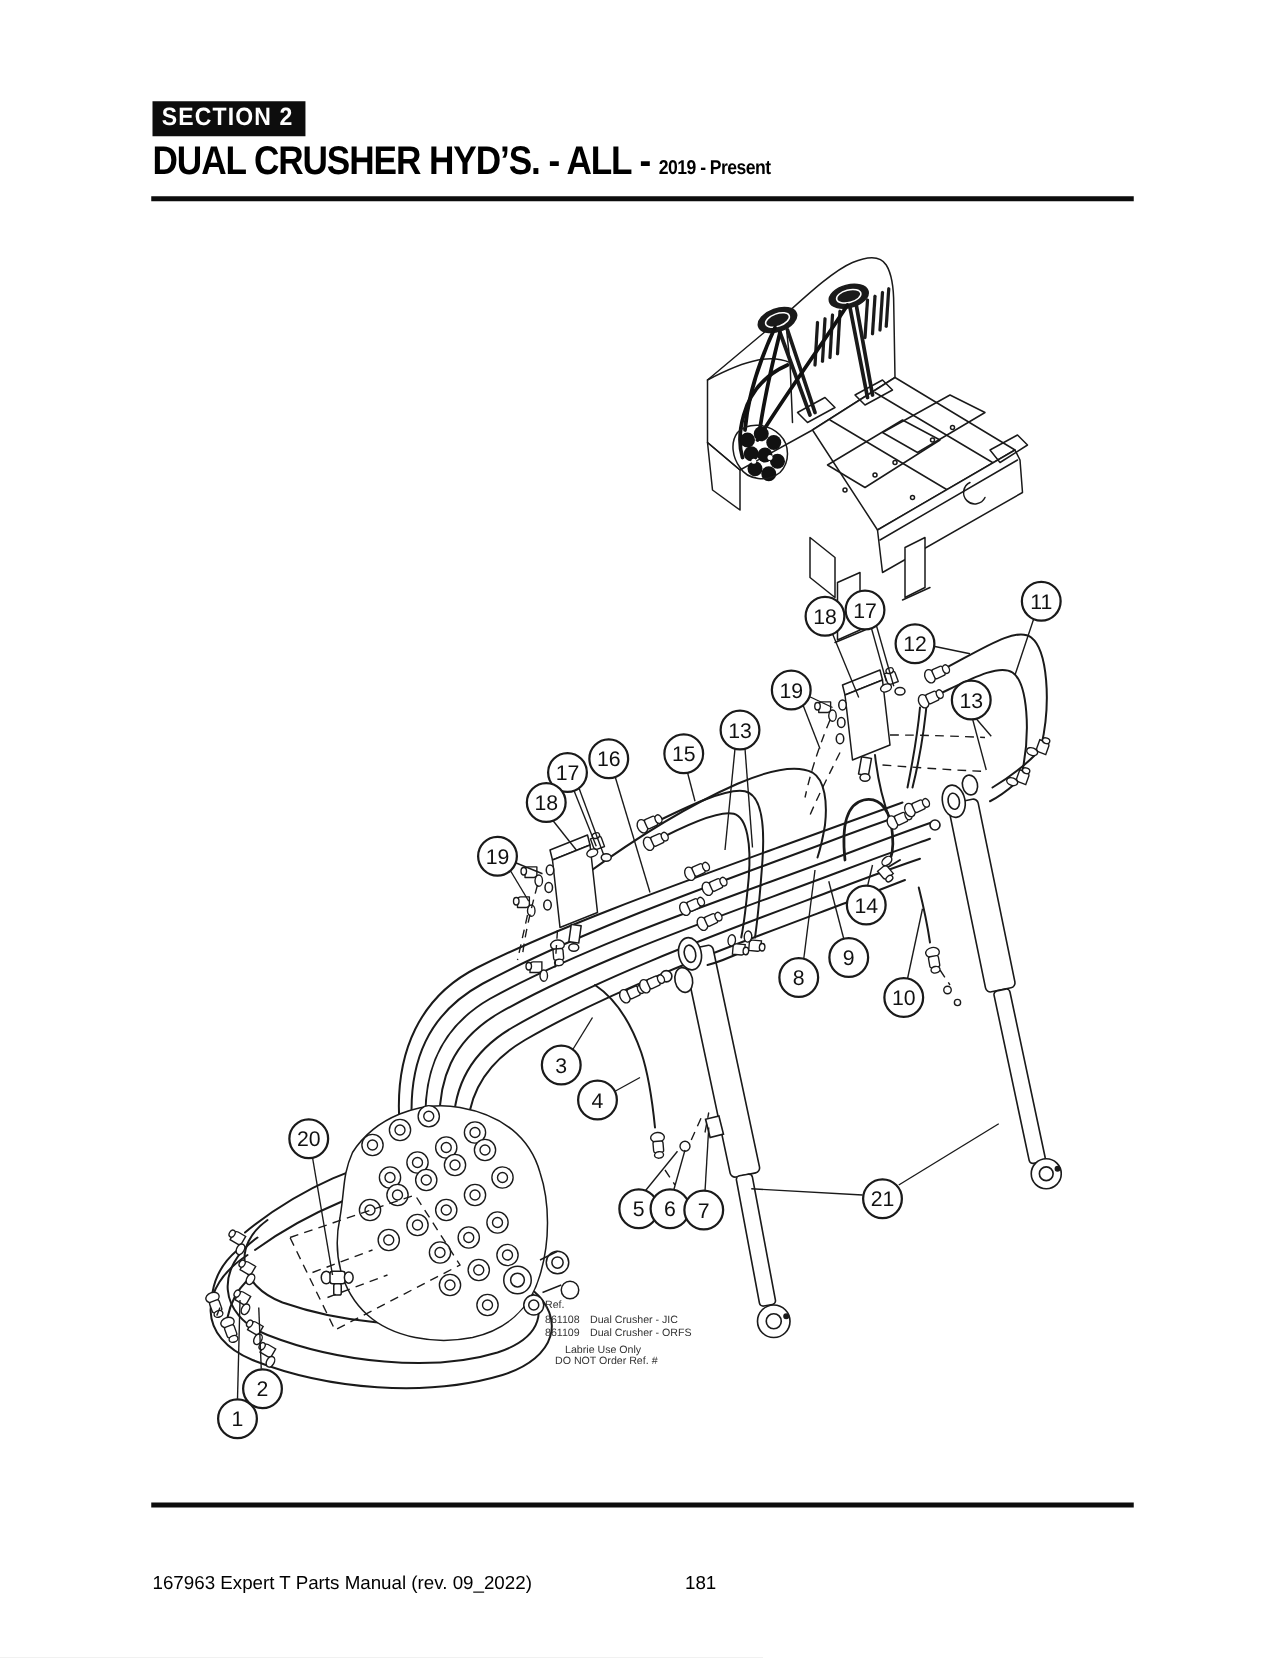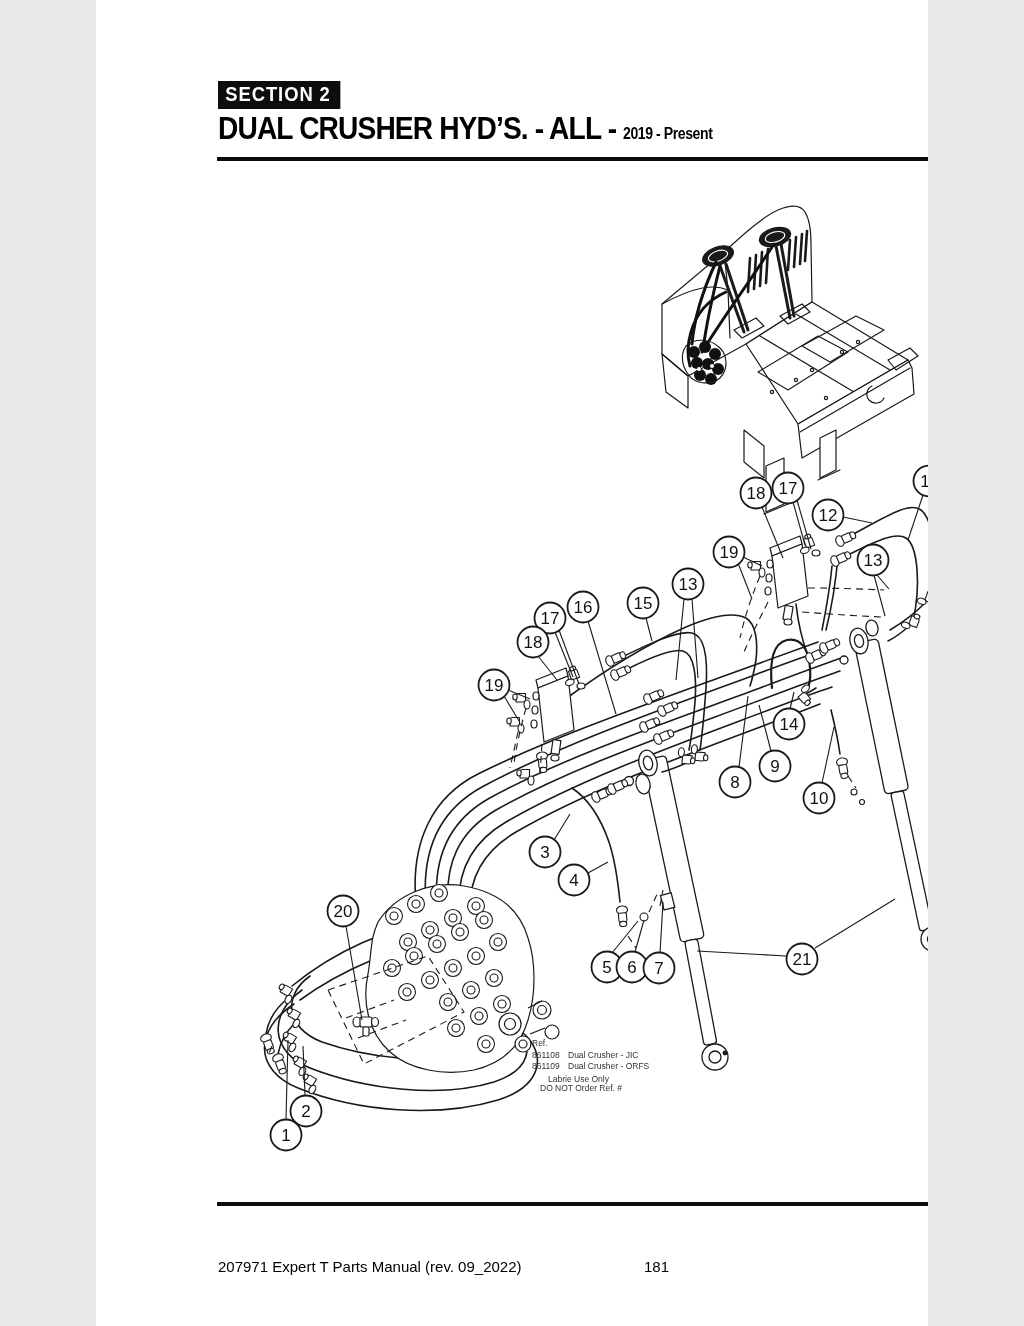--- a/index.html
+++ b/index.html
@@ -1,16 +1,16 @@
 <!DOCTYPE html>
 <html><head>
 <meta charset="utf-8">
 <style>
   html,body{margin:0;padding:0;background:#e8e8e8;}
-  .page{position:relative;width:832px;height:1326px;background:#fff;margin:0 auto;
+  .page{position:relative;width:1024px;height:1326px;background:#fff;margin:0 auto;
         font-family:"Liberation Sans",sans-serif;color:#000;overflow:hidden;}
   .section-badge{position:absolute;left:122px;top:81px;background:#0d0d0d;color:#fff;
         font-size:20px;font-weight:bold;padding:2px 10px 3px 8px;letter-spacing:1px;
         transform:scaleX(.92);transform-origin:left center;white-space:nowrap;}
   .title-row{position:absolute;left:122px;top:110px;white-space:nowrap;
         transform:scaleX(.88);transform-origin:left center;}
   .title-main{font-size:32px;font-weight:bold;letter-spacing:-1px;}
   .title-suffix{font-size:16px;font-weight:bold;letter-spacing:-.5px;}
   .hrule{position:absolute;left:121px;width:786px;height:4px;background:#0d0d0d;}
   .footer-left{position:absolute;left:122px;top:1258px;font-size:15px;}
@@ -24,21 +24,21 @@
 
 <div class="page">
 
   <div class="section-badge">SECTION 2</div>
   <div class="title-row">
     <span class="title-main">DUAL CRUSHER HYD’S. - ALL - </span>
     <span class="title-suffix">2019 - Present</span>
   </div>
   <div class="hrule" style="top:157px"></div>
   <div class="hrule" style="top:1202px"></div>
-  <div class="footer-left">207971 Expert T Parts Manual (rev. 09_2022)</div>
+  <div class="footer-left">167963 Expert T Parts Manual (rev. 09_2022)</div>
   <div class="page-num">181</div>
 
   <svg width="1024" height="1326" viewBox="0 0 1024 1326" style="position:absolute;left:0;top:0">
     <defs>
       <g id="fit">
         <ellipse cx="0" cy="0" rx="4" ry="5.5" fill="#fff" stroke="#1a1a1a" stroke-width="1.1"></ellipse>
         <rect x="3" y="-4" width="9" height="8" rx="1.5" fill="#fff" stroke="#1a1a1a" stroke-width="1.1"></rect>
         <ellipse cx="14" cy="0" rx="2.6" ry="3.6" fill="#fff" stroke="#1a1a1a" stroke-width="1.1"></ellipse>
       </g>
       <g id="elb">

